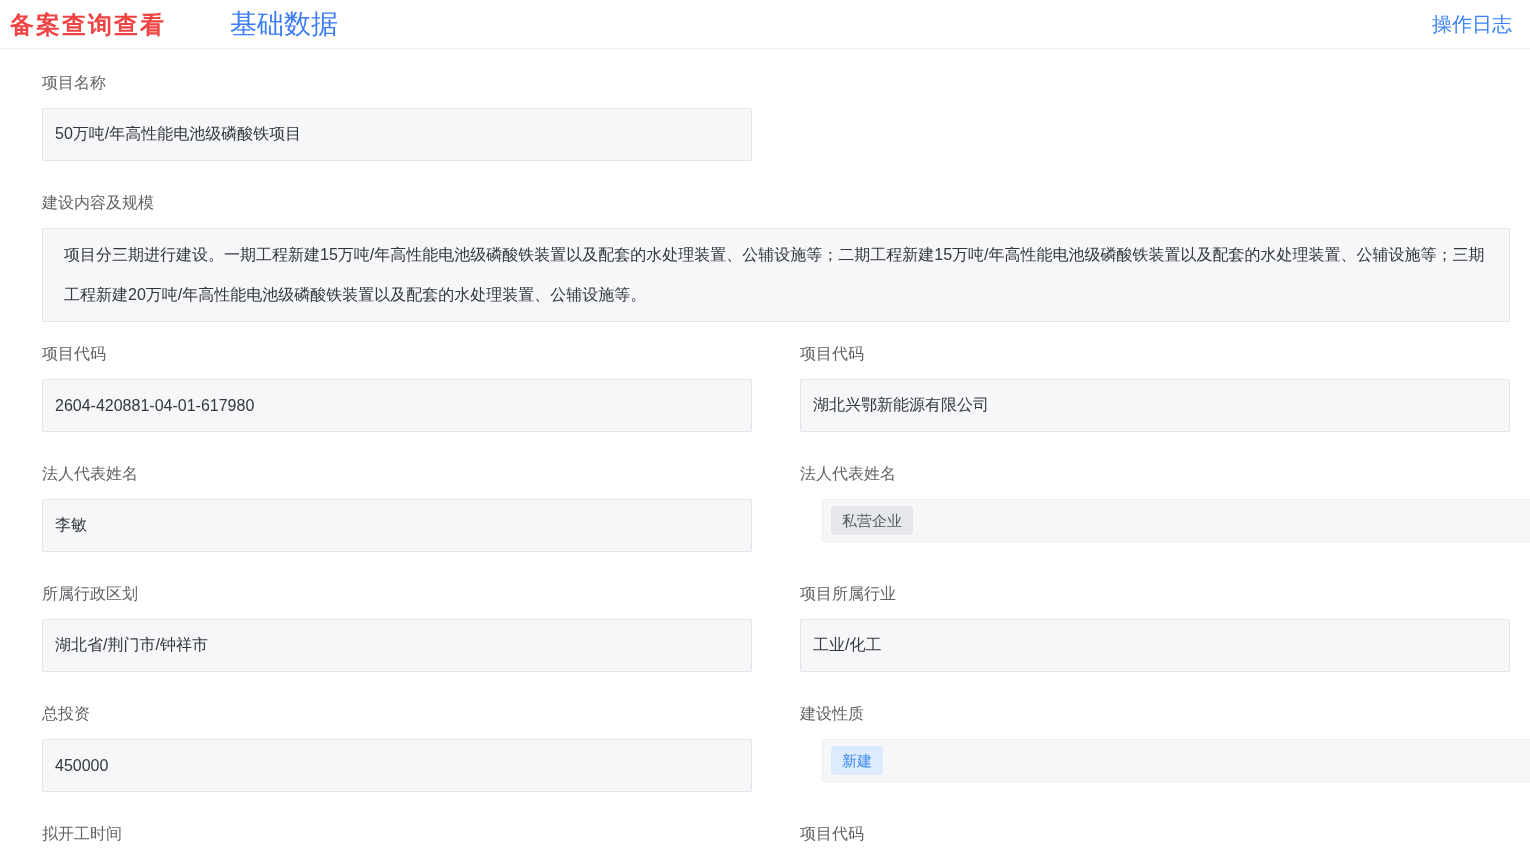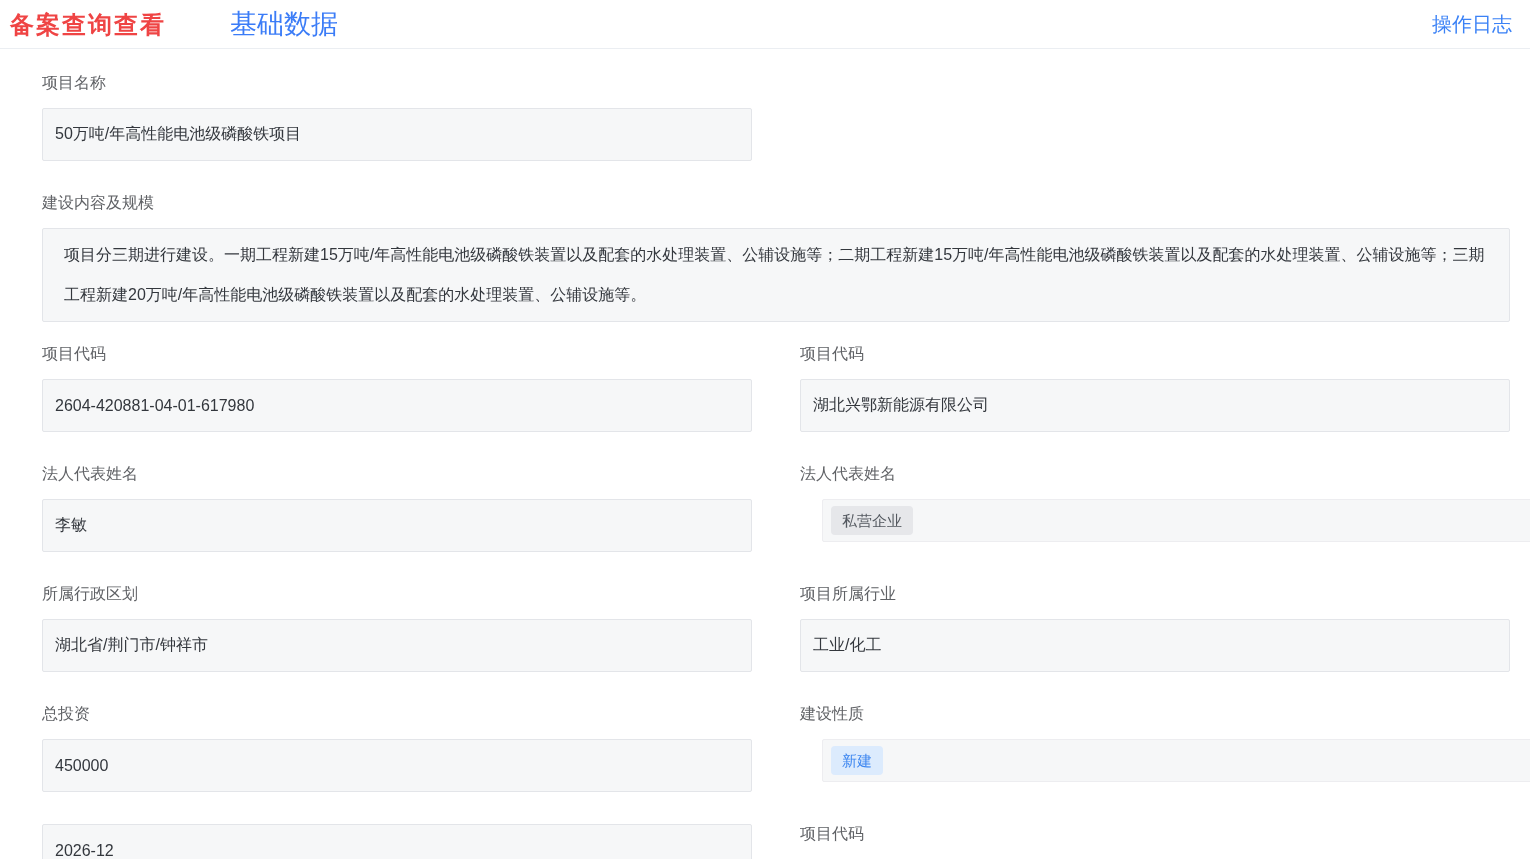--- a/index.html
+++ b/index.html
@@ -145,20 +145,21 @@
     <div class="col">
       <span class="field-label">建设性质</span>
       <div class="badge-field">
         <span class="badge badge-blue">新建</span>
       </div>
     </div>
   </div>
 
   <div class="row">
     <div class="col">
+      <span class="field-label">拟开工时间</span>
       <input class="field-input" readonly="" value="2026-12" style="">
     </div>
     <div class="col">
       <span class="field-label">项目代码</span>
       <div class="badge-field">
         <span class="badge badge-green">有效</span>
       </div>
     </div>
   </div>
 

